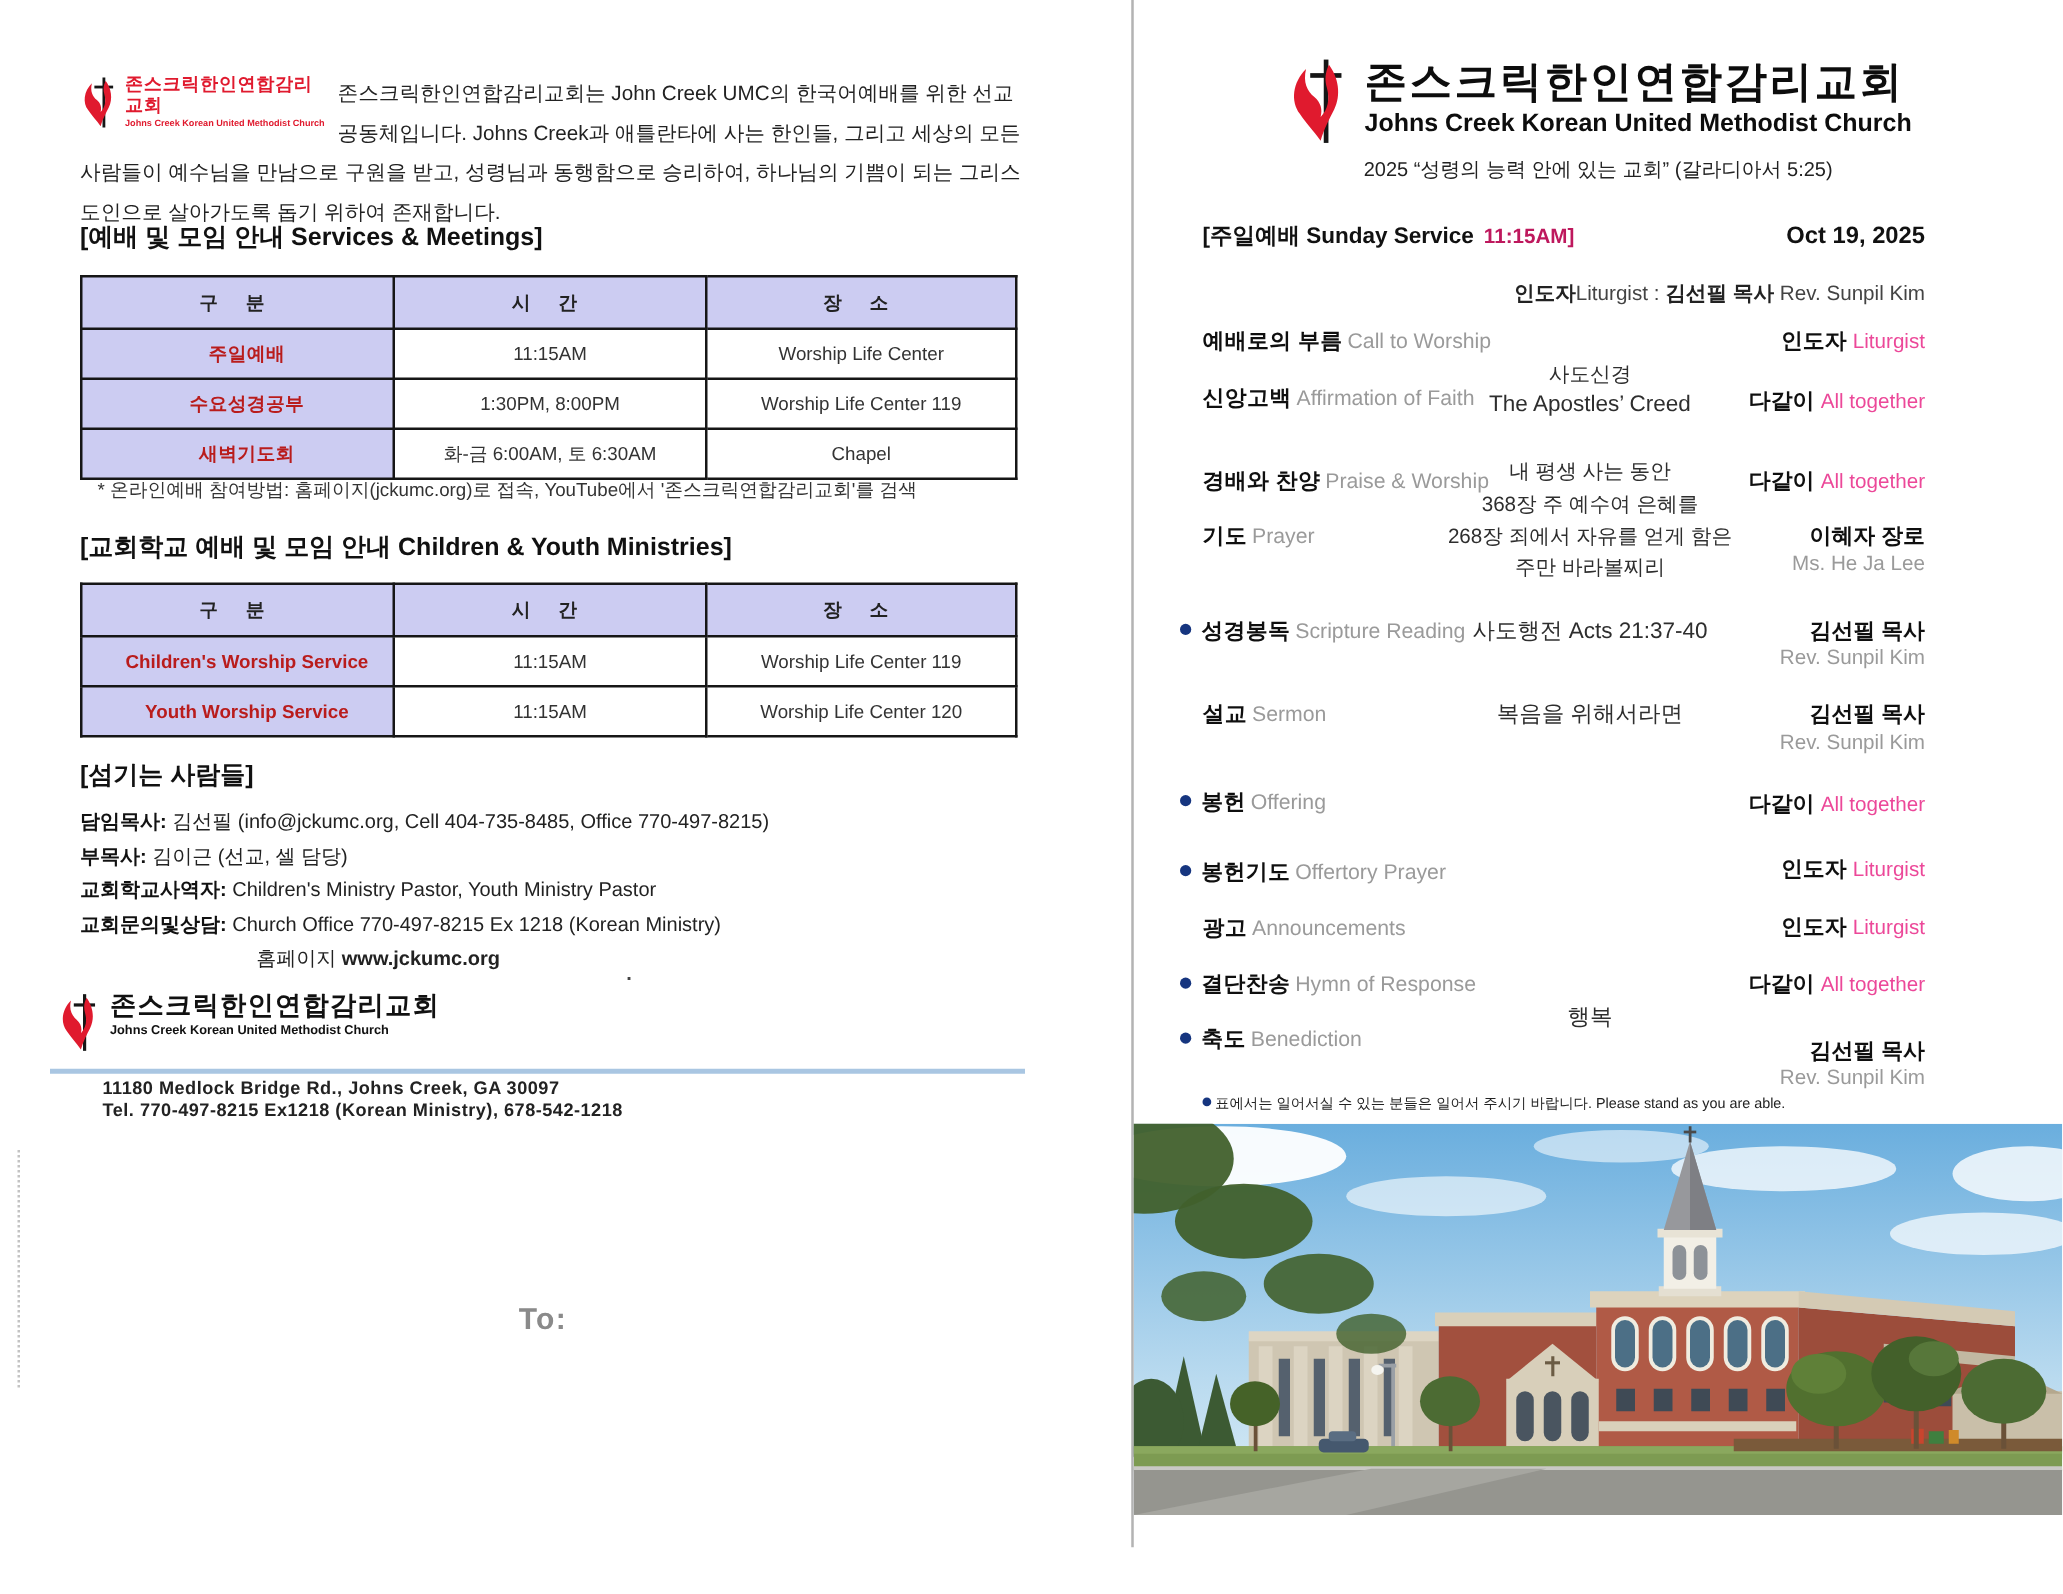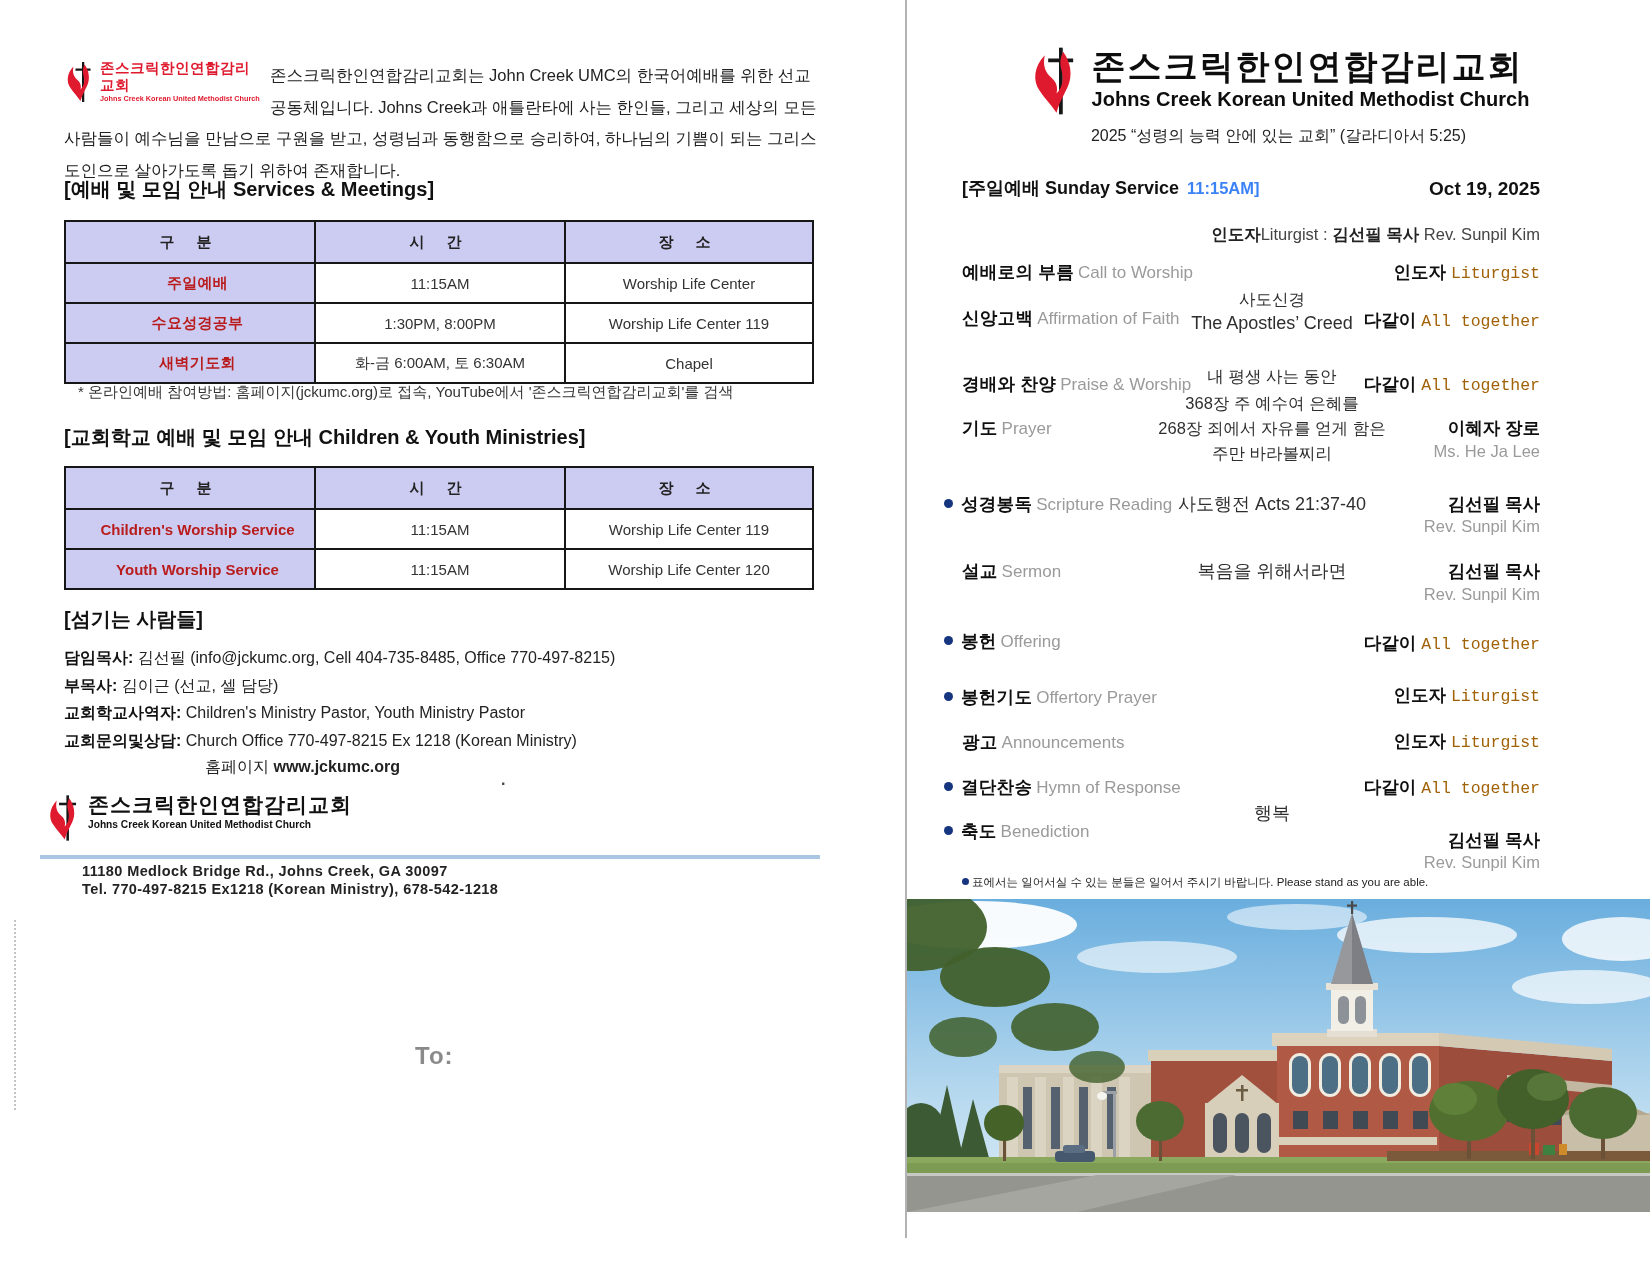--- a/index.html
+++ b/index.html
@@ -44,36 +44,36 @@
   
   #rp{left:907px;top:0;width:743px;height:1275px;}
   .rp-head{left:0;top:46px;width:743px;display:flex;justify-content:center;align-items:flex-start;gap:12px;}
   .rp-head svg{width:52px;height:70px;}
   .rp-head .tk{font-size:34px;font-weight:bold;color:#0d0d0d;letter-spacing:2px;line-height:40px;}
   .rp-head .te{font-size:20px;font-weight:bold;color:#0d0d0d;line-height:26px;}
   .theme{left:0;top:126px;width:743px;text-align:center;font-size:16px;color:#222;}
 
   .svc-row{left:55px;top:176px;width:580px;display:flex;align-items:baseline;}
   .svc-title{font-size:18px;font-weight:bold;color:#111;}
-  .svc-time{font-size:16.5px;font-weight:bold;color:#3b82f6;margin-left:8px;}
+  .svc-time{font-size:16.5px;font-weight:bold;color:#be185d;margin-left:8px;}
   .svc-date{left:0;top:178px;width:633px;text-align:right;font-size:19px;font-weight:bold;color:#111;}
 
   .lit-line{left:0;top:224px;width:633px;text-align:right;font-size:16.5px;}
   .lit-line .k{color:#222;font-weight:600;}
   .lit-line .e{color:#444;}
 
   .olabel{font-size:17.5px;white-space:nowrap;}
   .olabel .oko{font-weight:bold;color:#0f0f0f;letter-spacing:0.3px;}
   .olabel .oen{color:#9a9a9a;margin-left:4px;font-size:17px;}
   .dot{display:inline-block;width:9px;height:9px;border-radius:50%;background:#16357f;margin-right:8px;vertical-align:2px;}
   .ocenter{left:215px;width:300px;text-align:center;font-size:16.5px;color:#2e2e2e;white-space:nowrap;}
   .ocenter.big{font-size:18px;}
   .owho{left:0;width:633px;text-align:right;font-size:17.5px;white-space:nowrap;}
   .owho .wko{font-weight:bold;color:#0f0f0f;}
-  .owho .wen{color:#a16207;margin-left:5px;font-size:16.5px;font-family:Liberation Mono, monospace;}
+  .owho .wen{color:#ec4899;margin-left:5px;font-size:16.5px;}
   .owho2{left:0;width:633px;text-align:right;font-size:16.5px;color:#9a9a9a;white-space:nowrap;}
 
   .footnote{font-size:11.5px;color:#222;}
   .footnote .fdot{display:inline-block;width:7px;height:7px;border-radius:50%;background:#16357f;margin-right:3px;vertical-align:1px;}
 
   .photo{left:0;top:899px;width:743px;height:313px;}
   .stray{font-size:16px;color:#444;font-weight:bold;}
 </style>
 </head>
 <body>

